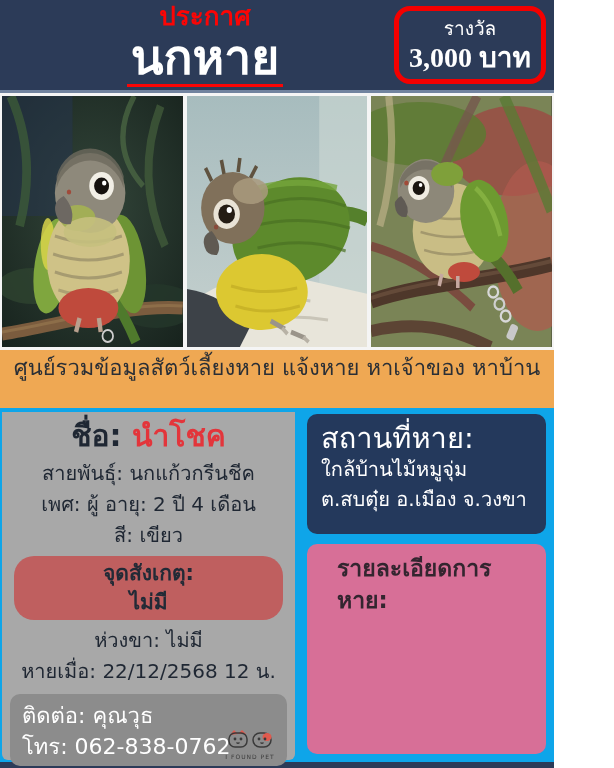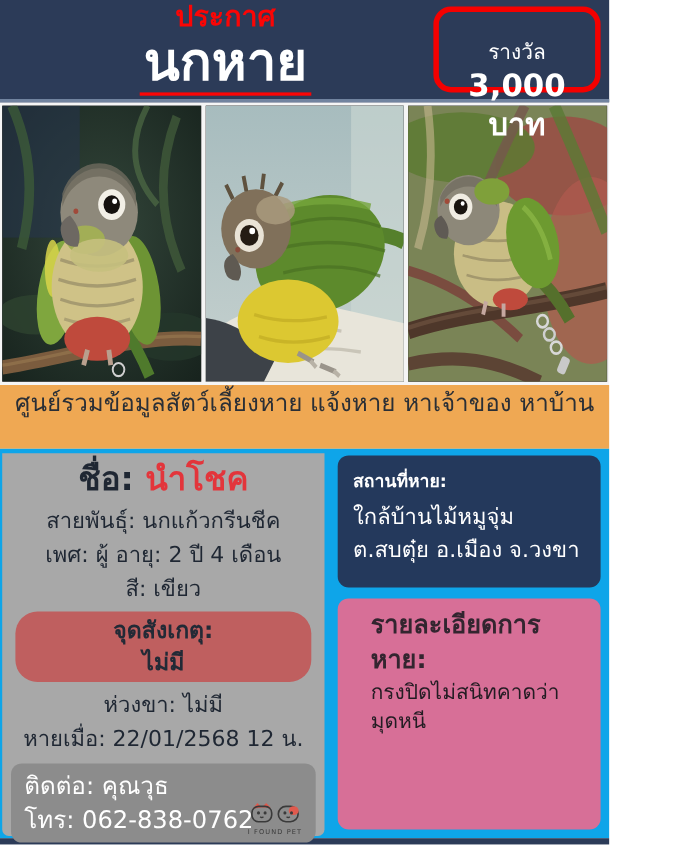--- a/index.html
+++ b/index.html
@@ -5,22 +5,22 @@
   * { margin:0; padding:0; box-sizing:border-box; }
   body { font-family:"DejaVu Sans","Liberation Sans",sans-serif; background:#ffffff; }
   .poster { width:554px; height:768px; background:#ffffff; overflow:hidden; position:relative; }
 
   
   .header { position:relative; height:93px; background:#2c3b58; border-bottom:3px solid #71839f; }
   .title-block { position:absolute; left:55px; top:1px; width:300px; text-align:center; }
   .title-line1 { font-size:26px; font-weight:bold; color:#fb0505; line-height:30px; }
   .title-line2 { display:inline-block; font-size:48px; font-weight:bold; color:#ffffff; line-height:52px; border-bottom:3px solid #fb0505; padding:0 4px 1px; }
   .reward-box { position:absolute; right:8px; top:6px; width:152px; height:78px; border:5px solid #f40000; border-radius:16px; text-align:center; color:#ffffff; padding-top:5px; }
-  .reward-label { font-size:19px; line-height:24px;margin-top:20px; }
-  .reward-amount { font-size:28px; font-weight:bold; line-height:36px; }
+  .reward-label { font-size:19px; line-height:24px; }
+  .reward-amount { font-size:28px; font-weight:bold; line-height:36px;font-family:Liberation Serif, serif; }
 
   
   .photos { display:flex; height:257px; background:#f5f5f5; padding:3px 2px; gap:4px; }
   .photo { flex:1; overflow:hidden; background:#222; }
   .photo svg { display:block; width:100%; height:100%; }
 
   
   .banner { height:58px; background:#efa853; text-align:center; color:#2a2f36; padding-top:3px; }
   .banner-line1 { font-size:22px; line-height:29px; }
   .banner-line2 { font-size:21px; line-height:26px; }
@@ -33,21 +33,21 @@
   .info-line { font-size:20px; line-height:31px; }
   .marks-box { margin:5px 12px; background:#bf5f5f; border-radius:20px; padding:3px 4px; }
   .marks-label, .marks-value { font-size:21px; font-weight:bold; line-height:29px; color:#222a36; }
   .contact-box { margin:7px 8px 0; background:#8c8c8c; border-radius:10px; padding:6px 12px 10px; text-align:left; color:#ffffff; position:relative; height:72px; }
   .contact-line { font-size:22px; line-height:31px; }
   .logo { position:absolute; right:10px; bottom:6px; width:54px; text-align:center; }
   .logo-text { font-size:6px; letter-spacing:1px; color:#3a3a3a; line-height:7px; }
 
   .right-col { flex:1; display:flex; flex-direction:column; gap:10px; padding:2px 2px 6px 0; }
   .location-box { background:#24395c; border-radius:10px; padding:8px 14px 10px; color:#ffffff; height:120px; }
-  .location-label { font-size:16px; font-weight:bold; line-height:32px; }
+  .location-label { font-size:29px; font-weight:normal; line-height:32px; }
   .location-line { font-size:20px; line-height:30px; }
   .details-box { background:#d76f97; border-radius:10px; padding:8px 30px; color:#231c23; flex:1; }
   .details-label { font-size:23px; font-weight:bold; line-height:32px; color:#33252f; }
   .details-text { font-size:19px; line-height:27px; }
 
   .bottom-strip { height:6px; background:#2c3b58; }
 </style>
 </head>
 <body>
 
@@ -184,21 +184,21 @@
         <span class="name-value">นำโชค</span>
       </div>
       <div class="info-line">สายพันธุ์: นกแก้วกรีนชีค</div>
       <div class="info-line">เพศ: ผู้ อายุ: 2 ปี 4 เดือน</div>
       <div class="info-line">สี: เขียว</div>
       <div class="marks-box">
         <div class="marks-label">จุดสังเกตุ:</div>
         <div class="marks-value">ไม่มี</div>
       </div>
       <div class="info-line">ห่วงขา: ไม่มี</div>
-      <div class="info-line">หายเมื่อ: 22/01/2568 12 น.</div>
+      <div class="info-line">หายเมื่อ: 22/12/2568 12 น.</div>
       <div class="contact-box">
         <div class="contact-line">ติดต่อ: คุณวุธ</div>
         <div class="contact-line">โทร: 062-838-0762</div>
         <div class="logo">
           <svg width="48" height="20" viewBox="0 0 48 20">
             <path d="M4,6 L8,1 L12,5" fill="#e05a4e"></path>
             <path d="M20,5 L16,1 L12,5" fill="#e05a4e"></path>
             <rect x="3" y="4" width="18" height="14" rx="6" fill="none" stroke="#3a3a3a" stroke-width="1.5"></rect>
             <circle cx="9" cy="10" r="1.4" fill="#3a3a3a"></circle>
             <circle cx="15" cy="10" r="1.4" fill="#3a3a3a"></circle>
@@ -215,21 +215,20 @@
     </div>
 
     <div class="right-col">
       <div class="location-box">
         <div class="location-label">สถานที่หาย:</div>
         <div class="location-line">ใกล้บ้านไม้หมูจุ่ม</div>
         <div class="location-line">ต.สบตุ๋ย อ.เมือง จ.วงขา</div>
       </div>
       <div class="details-box">
         <div class="details-label">รายละเอียดการหาย:</div>
-        <div class="details-text">กรงปิดไม่สนิทคาดว่ามุดหนี</div>
       </div>
     </div>
 
   </div>
 
   <div class="bottom-strip"></div>
 
 </div>
 
 </body></html>

